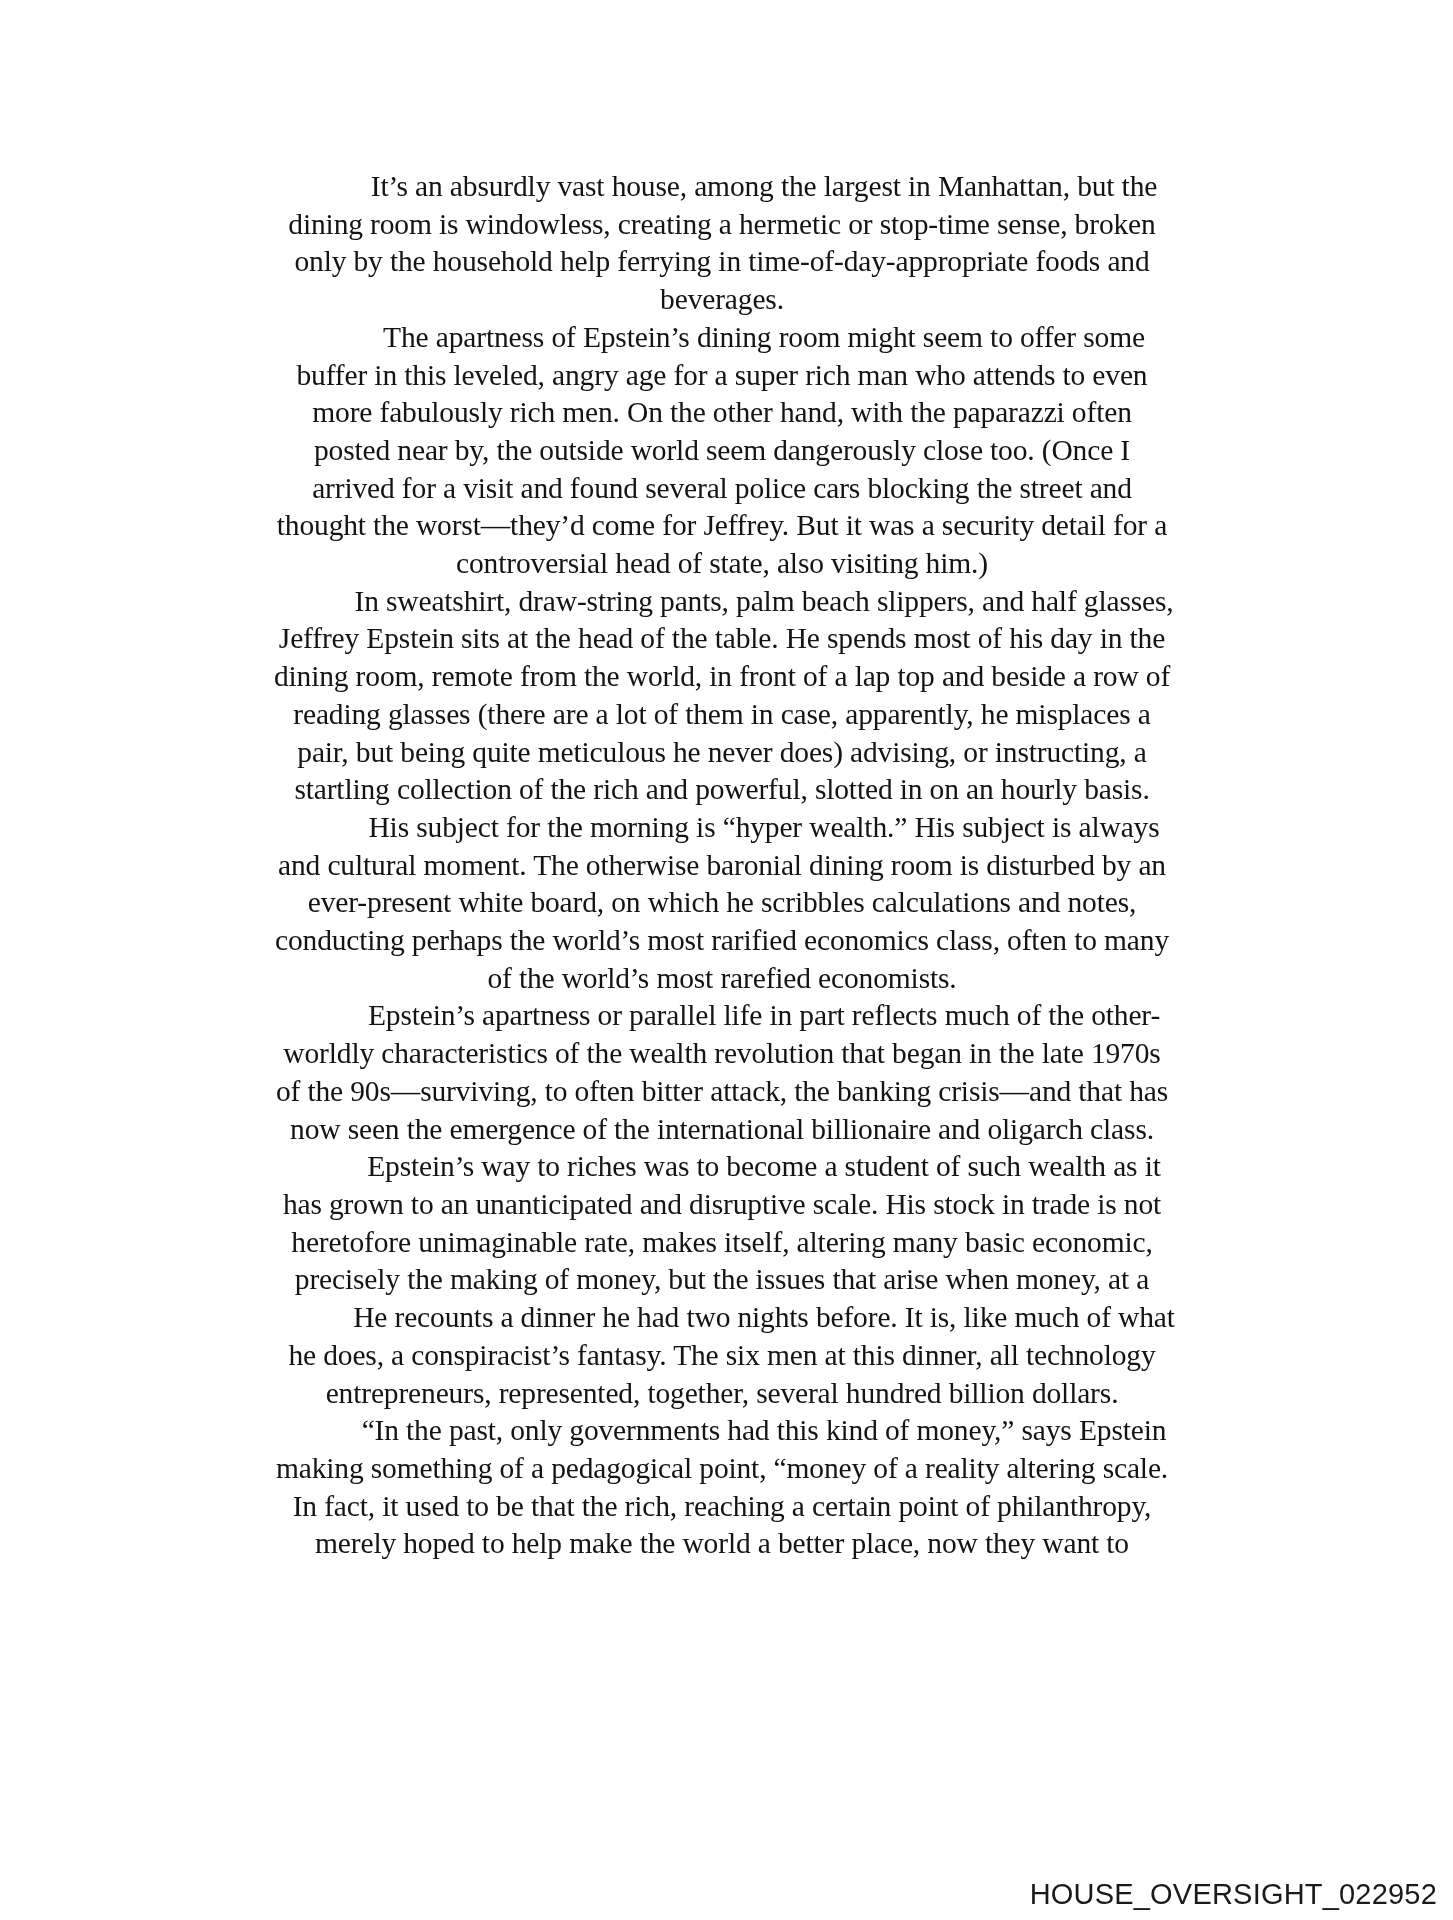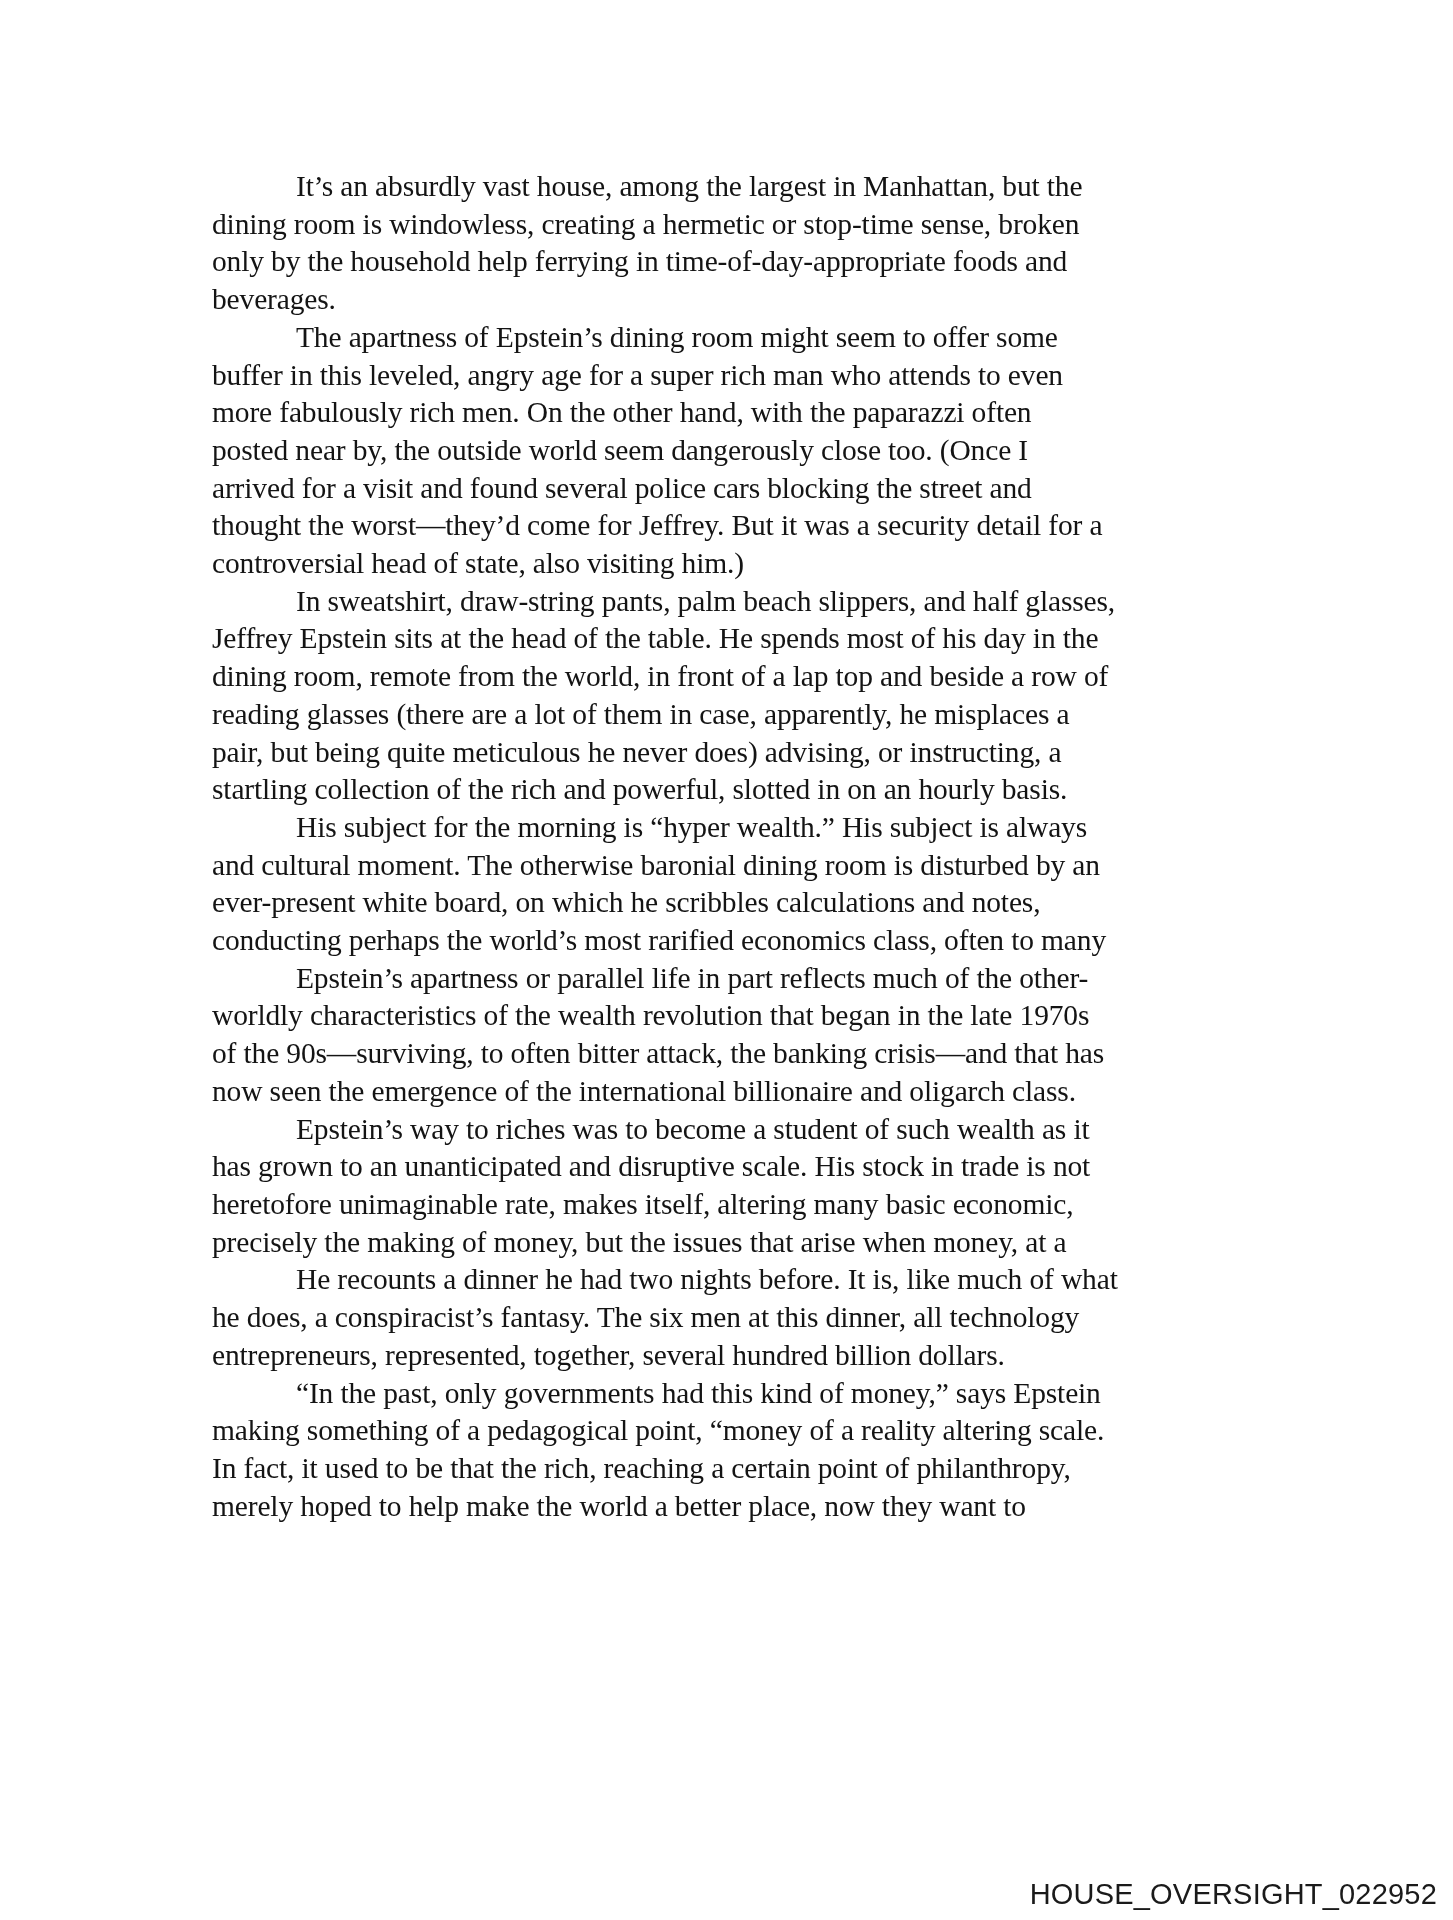--- a/index.html
+++ b/index.html
@@ -24,20 +24,21 @@
     .body-text {
       position: absolute;
       left: 212px;
       top: 168px;
       width: 1020px;
       font-family: "Liberation Serif", "DejaVu Serif", serif;
       font-size: 29.5px;
       line-height: 37.7px;
       color: #141414;
       letter-spacing: -0.15px;
+      text-align: center;
     }
     .paragraph {
       margin: 0;
       padding: 0;
     }
     .line {
       display: block;
       white-space: nowrap;
     }
     .line.first {
@@ -83,20 +84,21 @@
       <span class="line">reading glasses (there are a lot of them in case, apparently, he misplaces a</span>
       <span class="line">pair, but being quite meticulous he never does) advising, or instructing, a</span>
       <span class="line">startling collection of the rich and powerful, slotted in on an hourly basis.</span>
     </p>
 
     <p class="paragraph">
       <span class="line first">His subject for the morning is “hyper wealth.” His subject is always</span>
       <span class="line">and cultural moment. The otherwise baronial dining room is disturbed by an</span>
       <span class="line">ever-present white board, on which he scribbles calculations and notes,</span>
       <span class="line">conducting perhaps the world’s most rarified economics class, often to many</span>
+      <span class="line">of the world’s most rarefied economists.</span>
     </p>
 
     <p class="paragraph">
       <span class="line first">Epstein’s apartness or parallel life in part reflects much of the other-</span>
       <span class="line">worldly characteristics of the wealth revolution that began in the late 1970s</span>
       <span class="line">of the 90s—surviving, to often bitter attack, the banking crisis—and that has</span>
       <span class="line">now seen the emergence of the international billionaire and oligarch class.</span>
     </p>
 
     <p class="paragraph">

